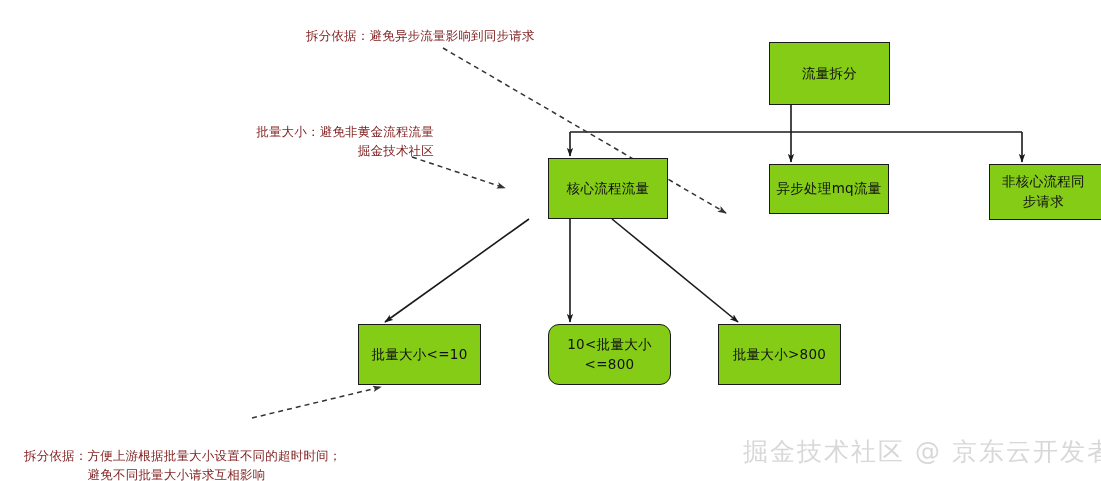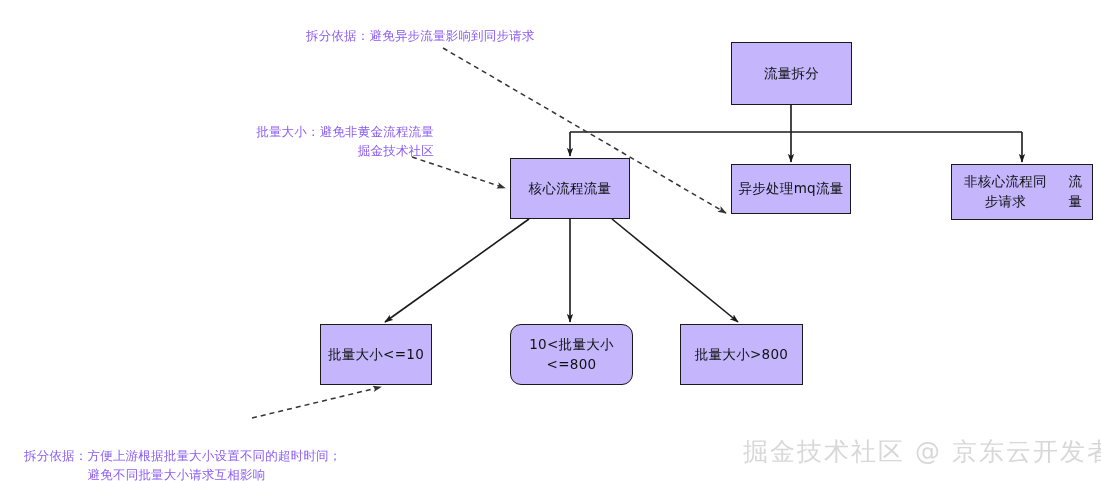--- a/index.html
+++ b/index.html
@@ -13,36 +13,37 @@
     width: 1101px;
     height: 481px;
     background: #ffffff;
     overflow: hidden;
     font-family: "DejaVu Sans", "Liberation Sans", sans-serif;
   }
   .node {
     position: absolute;
     box-sizing: border-box;
     border: 1.6px solid #1a1a1a;
-    background: #c4b5fd;
+    background: #84cc16;
     display: flex;
     align-items: center;
     justify-content: center;
     text-align: center;
     color: #111111;
     font-size: 13.5px;
     line-height: 1.45;
     letter-spacing: 0.3px;
     z-index: 3;
+    margin-left: 38px;
   }
   .node span { display: block; padding: 0 6px; }
 
   .note {
     position: absolute;
-    color: #8b5cf6;
+    color: #7f1d1d;
     font-size: 12.5px;
     line-height: 1.55;
     letter-spacing: 0.2px;
     white-space: nowrap;
     z-index: 4;
   }
   .note.right { text-align: right; }
   .note.center { text-align: center; }
 
   #edges {
@@ -116,21 +117,21 @@
 
   <div class="node" style="left:731px; top:164px; width:120px; height:50px;">
     <span>异步处理mq流量</span>
   </div>
 
   <div class="node" style="left:951px; top:164px; width:142px; height:56px; flex-direction:row;">
     <span>非核心流程同步请求</span>
     <span>流量</span>
   </div>
 
-  <div class="node" style="left:320px; top:324px; width:112px; height:61px;">
+  <div class="node" style="left:320px; top:324px; width:123px; height:61px;">
     <span>批量大小&lt;=10</span>
   </div>
 
   <div class="node" style="left:510px; top:324px; width:123px; height:61px;border-radius:11px;">
     <span>10&lt;批量大小&lt;=800</span>
   </div>
 
   <div class="node" style="left:680px; top:324px; width:123px; height:61px;">
     <span>批量大小&gt;800</span>
   </div>

